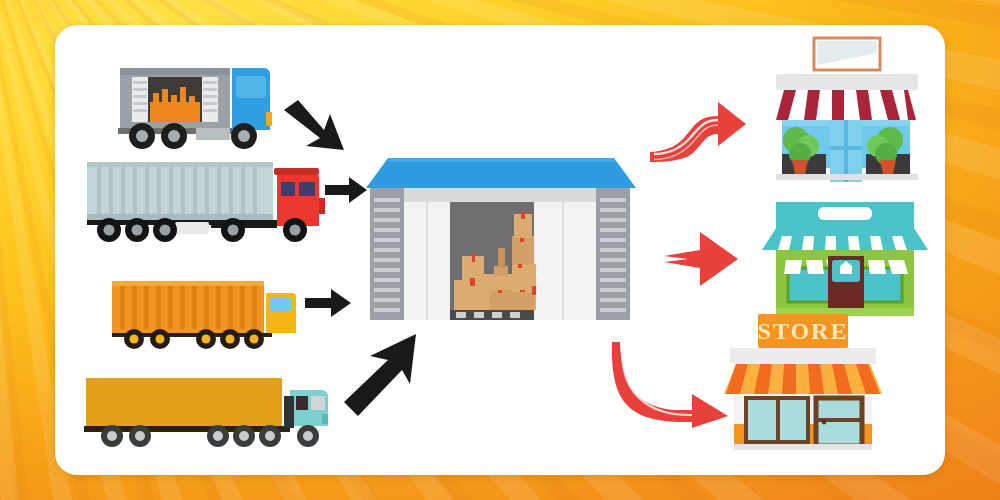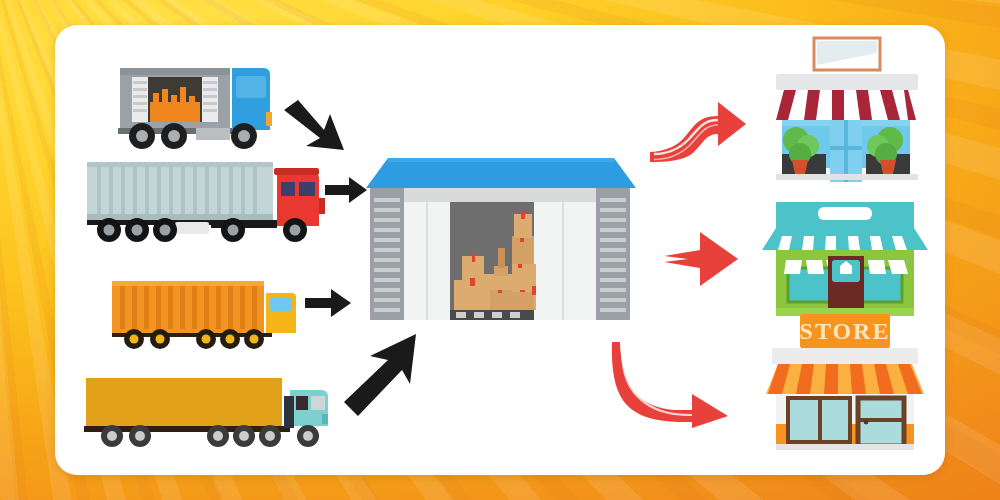--- a/index.html
+++ b/index.html
@@ -452,21 +452,21 @@
           <path d="M126 62 h16 l4 14 h-16 z"></path>
       </g>
 
       <rect x="66" y="58" width="36" height="56" fill="#6b2a23" data-interactable="true"></rect>
       <rect x="70" y="62" width="28" height="22" rx="3" fill="#4cc3c8" data-interactable="false"></rect>
       <path d="M78 68 l6 -5 l6 5 v8 h-12 z" fill="#ffffff" data-interactable="false"></path>
       <rect x="14" y="110" width="138" height="8" fill="#9ad44d" data-interactable="false"></rect>
     </svg>
   </div>
 
-  <div class="node" style="left:762px; top:312px;" data-interactable="true">
+  <div class="node" style="left:720px; top:312px;" data-interactable="true">
     <svg width="166" height="140" viewBox="0 0 166 140">
 
       <rect x="38" y="2" width="90" height="34" rx="2" fill="#f7941e" data-interactable="false"></rect>
       <text x="83" y="27" text-anchor="middle" font-family="Liberation Serif, serif" font-size="24" font-weight="bold" fill="#ffe6bf" letter-spacing="2" data-interactable="false">STORE</text>
 
       <rect x="10" y="36" width="146" height="16" fill="#ececec" data-interactable="false"></rect>
 
       <g data-interactable="false">
         <path d="M16 52 L150 52 L162 82 L4 82 Z" fill="#fcb040"></path>
         <g fill="#f26c1f">

